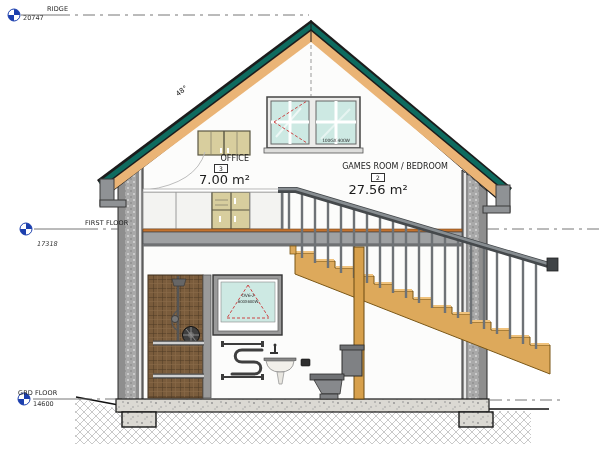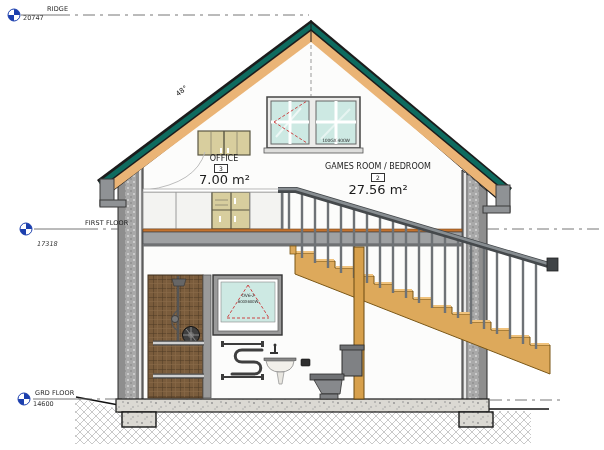--- a/index.html
+++ b/index.html
@@ -2,21 +2,21 @@
 <html><head>
 <meta charset="utf-8">
 <style>
   html,body{margin:0;padding:0;background:#fff;}
   .canvas{position:relative;width:604px;height:450px;background:#fff;overflow:hidden;
           font-family:"DejaVu Sans",sans-serif;}
   .canvas svg{position:absolute;left:0;top:0;}
   .t{position:absolute;color:#1c1c1c;line-height:1.05;white-space:nowrap;}
   .lvl-name{font-size:6.5px;letter-spacing:0.1px;}
   .lvl-val{font-size:6.5px;color:#333;}
-  .room-name{font-size:8px;text-align:center;}
+  .room-name{font-size:8px;text-align:right;}
   .room-area{font-size:13px;text-align:center;}
   .tagbox{position:absolute;border:1px solid #333;background:#fff;font-size:6px;
           line-height:7px;padding:0 4px;color:#111;}
   .pitch{font-size:7px;transform:rotate(-37deg);transform-origin:center;}
   .wintag{font-size:4.5px;text-align:center;color:#333;letter-spacing:-0.2px;}
   .wintag2{font-size:4px;text-align:center;color:#333;letter-spacing:-0.2px;}
 </style>
 </head>
 <body>
 
@@ -283,21 +283,21 @@
     <rect x="320" y="394" width="18" height="5" fill="#7f8184" stroke="#2c2c2c" stroke-width="0.8"></rect>
   </g>
 </svg>
 
   <div class="t lvl-name" style="left:23px;top:6px;padding-left:24px;">RIDGE</div>
   <div class="t lvl-val" style="left:23px;top:15px;">20747</div>
 
   <div class="t lvl-name" style="left:37px;top:220px;padding-left:48px;">FIRST FLOOR</div>
   <div class="t lvl-val" style="left:37px;top:241px;font-style:italic;">17318</div>
 
-  <div class="t lvl-name" style="left:35px;top:390px;">GRD FLOOR</div>
+  <div class="t lvl-name" style="left:18px;top:390px;">GRD FLOOR</div>
   <div class="t lvl-val" style="left:33px;top:401px;">14600</div>
 
   <div class="t pitch" style="left:176px;top:88px;">48°</div>
 
   <div class="t room-name" style="left:199px;top:155px;width:50px;">OFFICE</div>
   <div class="tagbox" style="left:214px;top:164px;">3</div>
   <div class="t room-area" style="left:199px;top:173px;width:50px;">7.00 m²</div>
 
   <div class="t room-name" style="left:308px;top:163px;width:140px;">GAMES ROOM / BEDROOM</div>
   <div class="tagbox" style="left:371px;top:173px;">2</div>

